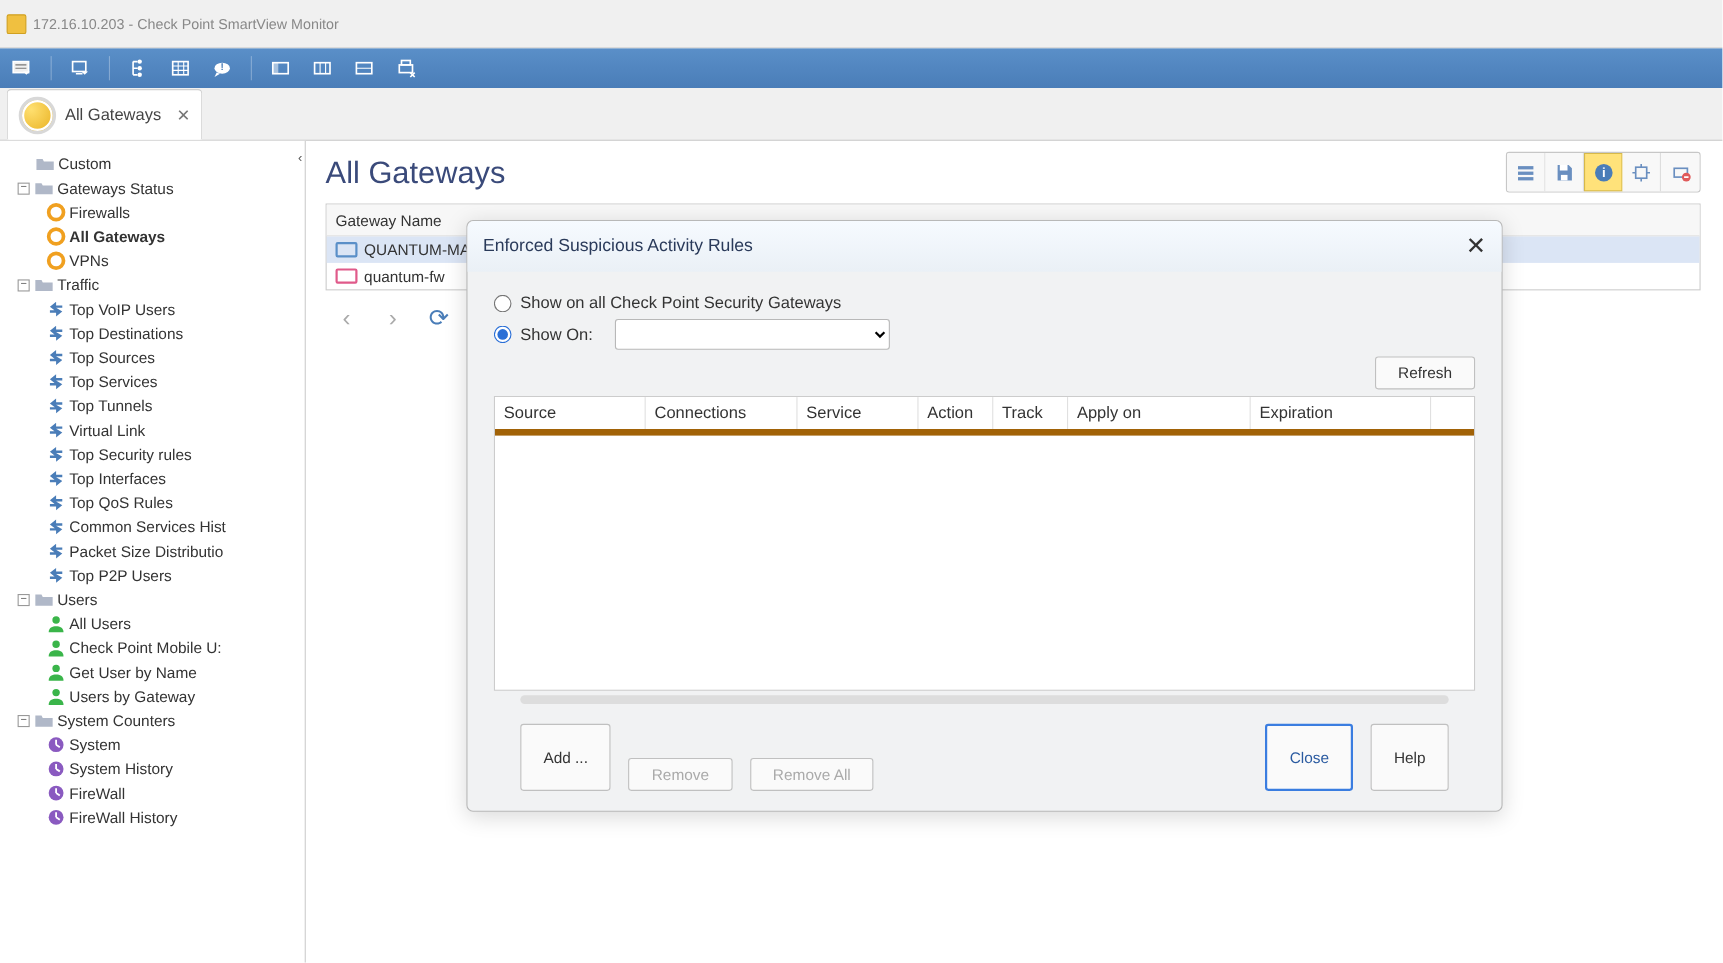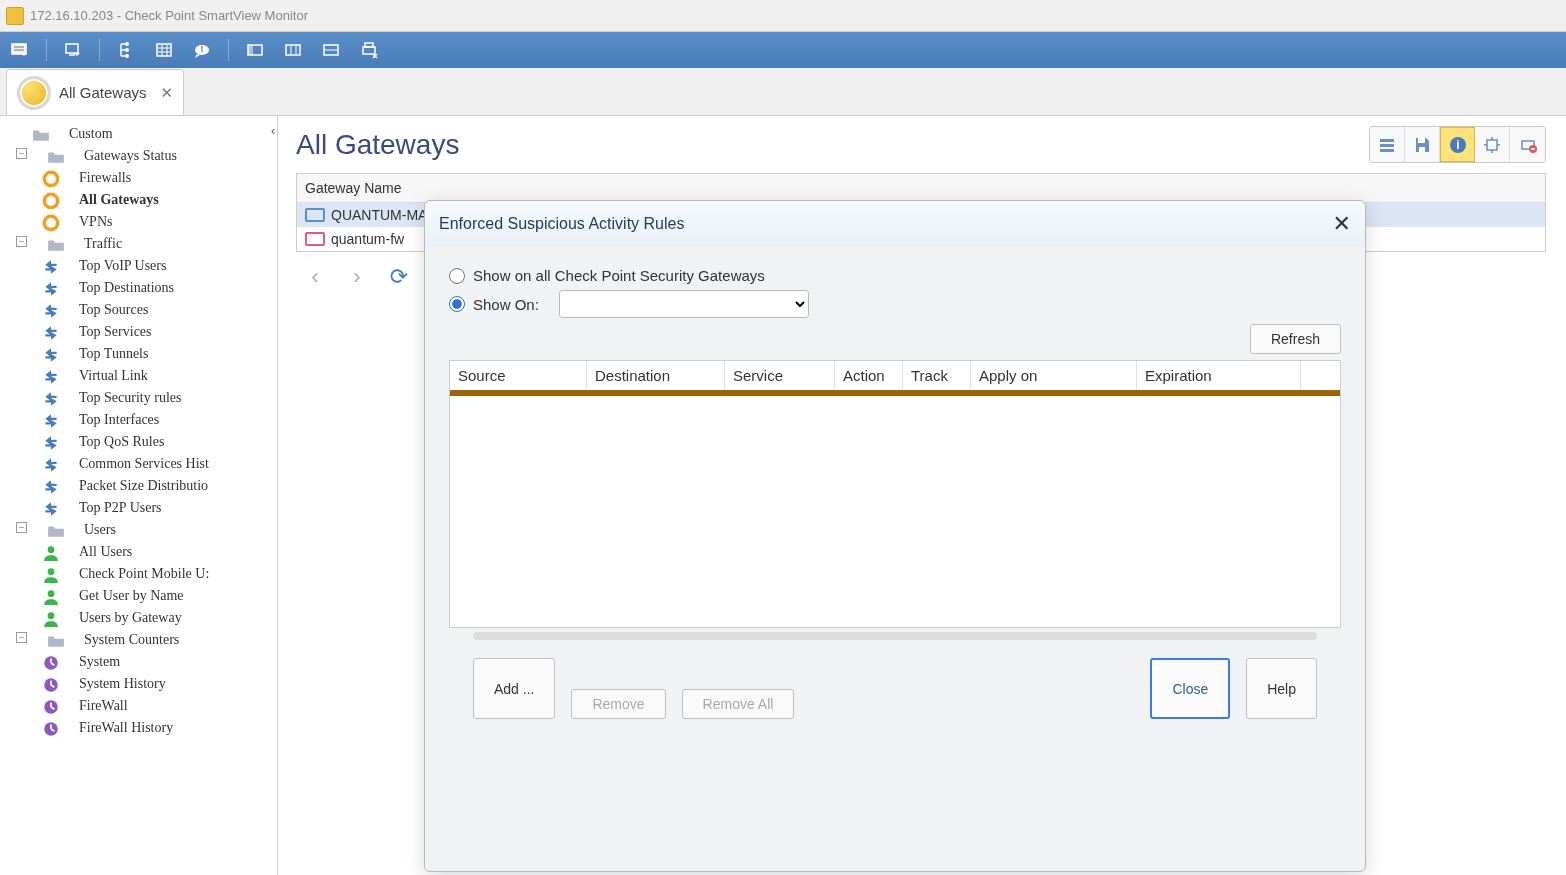--- a/index.html
+++ b/index.html
@@ -1,19 +1,19 @@
 <!DOCTYPE html>
 <html><head>
 <meta charset="utf-8">
 <style>
 * { box-sizing: border-box; margin: 0; padding: 0; }
 body { font-family: "Segoe UI", Tahoma, sans-serif; font-size: 13px; background: #fff; color: #333; overflow: hidden; width: 1566px; height: 875px; }
 
 
-.titlebar { height: 32px; background: #f0f0f0; border-bottom: 1px solid #d0d0d0; display: flex; align-items: center; padding: 0 6px; }
+.titlebar { height: 44px; background: #f0f0f0; border-bottom: 1px solid #d0d0d0; display: flex; align-items: center; padding: 0 6px; }
 .titlebar .app-icon { width: 18px; height: 18px; background: #f0c040; border: 1px solid #d0a020; border-radius: 2px; margin-right: 6px; }
 .titlebar .title { color: #888; font-size: 13px; }
 
 
 .toolbar { height: 36px; background: linear-gradient(#5a8fc8, #4a7db8); display: flex; align-items: center; padding: 0 8px; gap: 14px; }
 .toolbar .tb-btn { width: 24px; height: 24px; display: flex; align-items: center; justify-content: center; cursor: pointer; }
 .toolbar .tb-btn svg { width: 20px; height: 20px; }
 .toolbar .sep { width: 1px; height: 22px; background: rgba(255,255,255,0.3); }
 
 
@@ -21,21 +21,21 @@
 .tab { background:#fff; border:1px solid #ccc; border-bottom:none; border-radius:4px 4px 0 0; display:flex; align-items:center; padding:4px 10px; height:46px; gap:8px; }
 .tab-icon { width:34px; height:34px; border-radius:50%; background: radial-gradient(circle at 30% 30%, #ffe070, #e8b020); border:3px solid #d8d8d8; box-shadow: inset 0 0 0 2px #fff; }
 .tab-label { font-size:15px; color:#444; }
 .tab-close { color:#777; font-size:15px; cursor:pointer; margin-left:6px; }
 
 
 .main { display:flex; height: calc(875px - 32px - 36px - 48px); }
 .sidebar { width:278px; border-right:1px solid #ccc; background:#fff; overflow-y:auto; position:relative;}
 .collapse-handle { position:absolute; right:2px; top:8px; font-size:12px; color:#555; cursor:pointer;}
 .tree { padding:10px 6px 10px 10px; }
-.tree-row { display:flex; align-items:flex-start; height:22px; font-size:14px; cursor:pointer; white-space:nowrap; gap:17px;font-family:Liberation Serif, serif;}
+.tree-row { display:flex; align-items:center; height:22px; font-size:14px; cursor:pointer; white-space:nowrap; gap:1px;}
 .tree-row.sub { padding-left:32px; }
 .tree-row.group { padding-left:6px; }
 .tree-row.group2 { padding-left:22px; }
 .tree-toggle { width:11px; height:11px; border:1px solid #999; display:flex; align-items:center; justify-content:center; font-size:10px; line-height:1; color:#555; margin-right:3px;}
 .tree-icon { width:18px; height:18px; display:flex; align-items:center; justify-content:center; margin-right:2px;}
 .tree-label { color:#333; }
 .bold .tree-label { font-weight:600; }
 
 
 .content { flex:1; padding:10px 20px 0 18px; position:relative; }
@@ -52,21 +52,21 @@
 .gt-row.selected { background:#dbe5f5; }
 .gw-icon { width:20px; height:14px; border:2px solid; border-radius:2px;}
 .gw-icon.blue { border-color:#5a8fc8;}
 .gw-icon.pink { border-color:#e05a8a;}
 
 .pager { display:flex; align-items:center; gap:12px; padding:10px 4px; }
 .pager .nav-btn { width:30px; height:30px; display:flex; align-items:center; justify-content:center; color:#aaa; font-size:22px; cursor:pointer;}
 .pager .refresh { color:#4a7db8;}
 
 
-.dialog { position:absolute; left:424px; top:200px; width:942px; height:672px; background:#f1f2f3; border:1px solid #b8b8b8; border-radius:6px; box-shadow:0 4px 20px rgba(0,0,0,0.15); z-index:100;}
+.dialog { position:absolute; left:424px; top:200px; width:942px; height:538px; background:#f1f2f3; border:1px solid #b8b8b8; border-radius:6px; box-shadow:0 4px 20px rgba(0,0,0,0.15); z-index:100;}
 .dlg-title { display:flex; justify-content:space-between; align-items:center; padding:10px 14px; font-size:16px; color:#2a3a5a; background:linear-gradient(#f6faff,#eaf0f6); border-radius:6px 6px 0 0;}
 .dlg-close { font-size:22px; cursor:pointer; color:#333; font-weight:300;}
 .dlg-body { padding:14px 24px; }
 .radio-row { display:flex; align-items:center; gap:8px; margin:6px 0; font-size:15px; color:#333;}
 .radio-row input[type=radio]{ width:16px; height:16px; accent-color:#2a6fd6;}
 .dlg-select { width:250px; height:28px; border:1px solid #b8b8b8; border-radius:3px; background:#fff; margin-left:12px;}
 .dlg-btn { padding:6px 20px; border:1px solid #c0c0c0; border-radius:3px; background:#fafafa; font-size:14px; cursor:pointer; color:#333;}
 .dlg-btn.primary { border:2px solid #3a7de0; color:#2a5aa0;}
 .dlg-btn:disabled { color:#aaa;margin-top:31px;}
 .refresh-wrap { display:flex; justify-content:flex-end; margin:5px 0 6px;}
@@ -530,21 +530,21 @@
       <input type="radio" name="showon" checked="" style="">
       <span>Show On:</span>
       <select class="dlg-select"></select>
     </div>
     <div class="refresh-wrap">
       <button class="dlg-btn">Refresh</button>
     </div>
     <div class="dlg-table">
       <div class="dlg-th-row" id="dlg-cols">
           <div class="dlg-th" style="width:137px">Source</div>
-          <div class="dlg-th" style="width:138px">Destination</div>
+          <div class="dlg-th" style="width:138px">Connections</div>
           <div class="dlg-th" style="width:110px">Service</div>
           <div class="dlg-th" style="width:68px">Action</div>
           <div class="dlg-th" style="width:68px">Track</div>
           <div class="dlg-th" style="width:166px">Apply on</div>
           <div class="dlg-th" style="width:164px">Expiration</div>
         </div>
     </div>
     <div class="dlg-scroll"></div>
     <div class="dlg-footer">
       <div class="left-btns">

